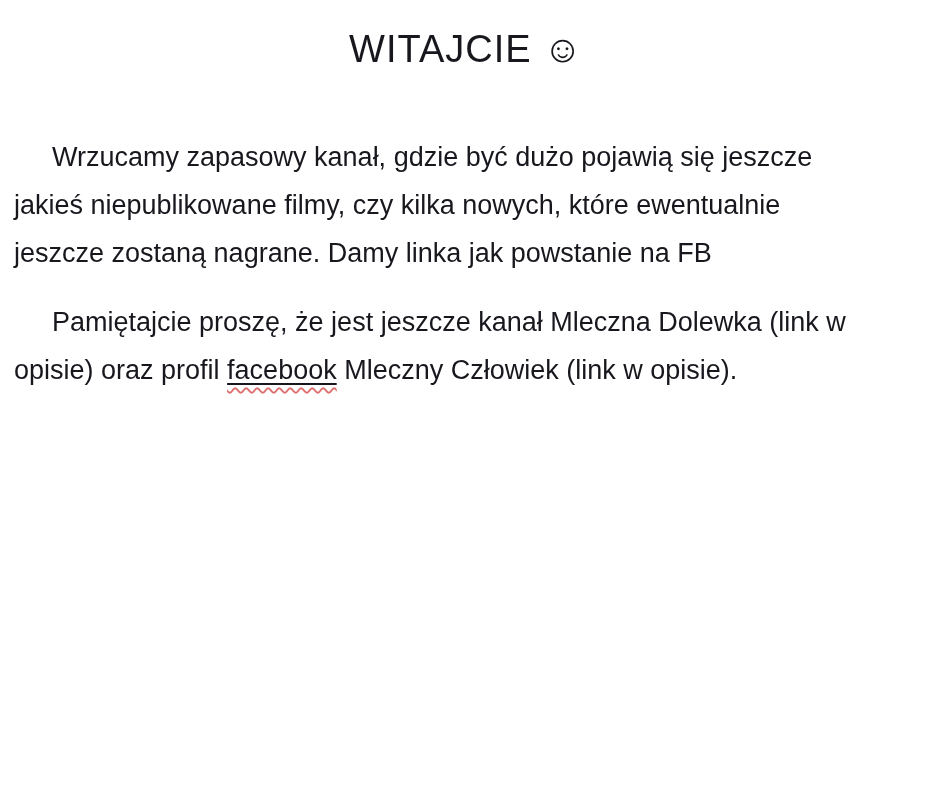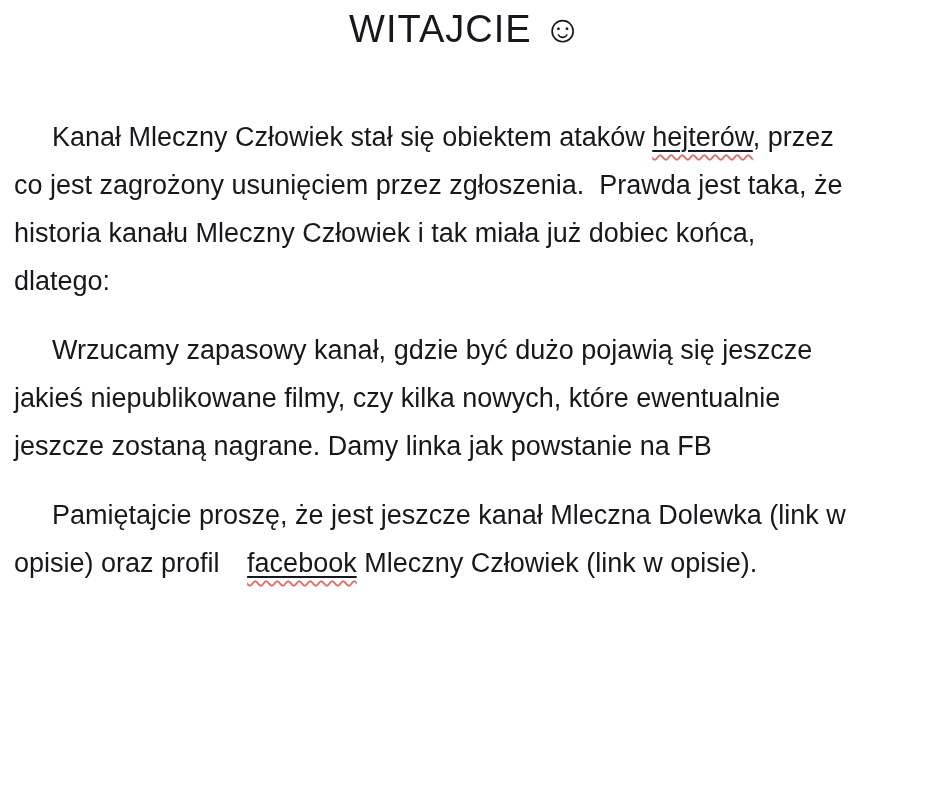--- a/index.html
+++ b/index.html
@@ -8,21 +8,21 @@
     width: 932px;
     height: 788px;
     background: #ffffff;
     overflow: hidden;
     font-family: "Liberation Sans", "DejaVu Sans", sans-serif;
   }
   .page {
     box-sizing: border-box;
     width: 932px;
     height: 721px;
-    padding: 4px 14px 0 14px;
+    padding: 24px 14px 0 14px;
     background: #ffffff;
     color: #17171d;
   }
   .doc-title {
     font-size: 38px;
     font-weight: 400;
     text-align: center;
     margin: 4px 0 62px 0;
     letter-spacing: 1px;
     white-space: pre;
@@ -50,25 +50,21 @@
     text-decoration-thickness: 2px;
     text-underline-offset: 4px;
   }
 </style>
 </head>
 <body>
 
 <div class="page">
   <h1 class="doc-title">WITAJCIE ☺</h1>
 
-  <p class="para">Kanał Mleczny Człowiek stał się obiektem ataków <span class="spell" style="text-decoration-color: rgb(221, 111, 111);"><span class="uline">hejterów</span></span>, przez
-co jest zagrożony usunięciem przez zgłoszenia.  Prawda jest taka, że
-historia kanału Mleczny Człowiek i tak miała już dobiec końca,
-dlatego:</p>
 
 
   <p class="para">Wrzucamy zapasowy kanał, gdzie być dużo pojawią się jeszcze
 jakieś niepublikowane filmy, czy kilka nowych, które ewentualnie
 jeszcze zostaną nagrane. Damy linka jak powstanie na FB</p>
 
   <p class="para">Pamiętajcie proszę, że jest jeszcze kanał Mleczna Dolewka (link w
-opisie) oraz profil <span class="spell" style="text-decoration-color: rgb(221, 111, 111); margin-left: 20px;"><span class="uline">facebook</span></span> Mleczny Człowiek (link w opisie).</p>
+opisie) oraz profil <span class="spell" style="text-decoration-color: rgb(221, 111, 111);"><span class="uline">facebook</span></span> Mleczny Człowiek (link w opisie).</p>
 </div>
 
 </body></html>

